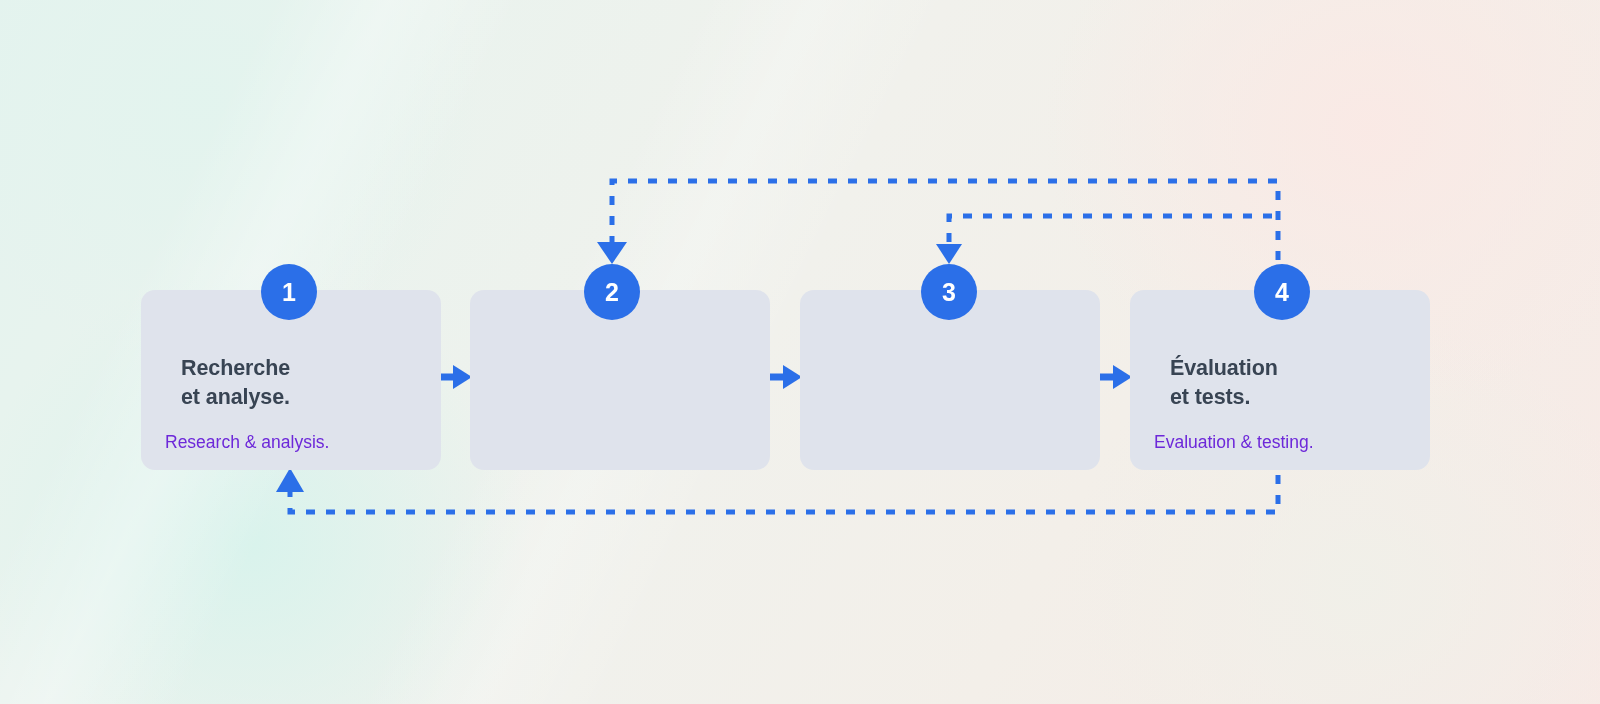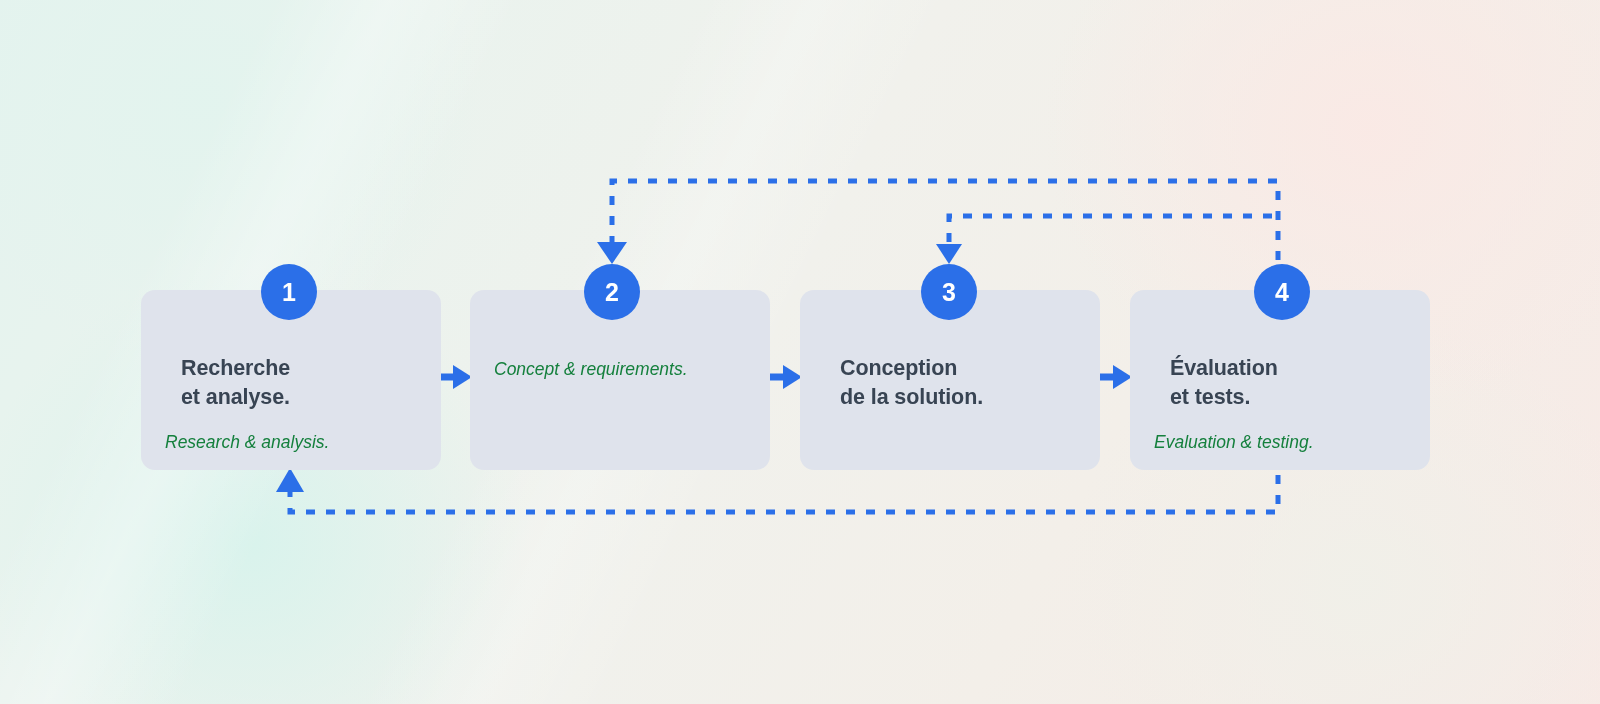--- a/index.html
+++ b/index.html
@@ -99,22 +99,21 @@
     font-size: 21.5px;
     font-weight: bold;
     line-height: 1.33;
     color: #384453;
     letter-spacing: -0.1px;
     white-space: pre-line;
     margin: 16px;
   }
   .card-sub {
     font-size: 17.5px;
-    font-style: italic;
-    color: #15803d;
+    color: #6d28d9;
     margin: 21px 0 0 0;
     line-height: 1.2;
   }
 
   .badge {
     position: absolute;
     top: -26px;
     width: 56px;
     height: 56px;
     border-radius: 50%;
@@ -177,29 +176,26 @@
     </div>
     <p class="card-title">Recherche
 et analyse.</p>
     <p class="card-sub">Research &amp; analysis.</p>
   </div>
 
   <div class="card" style="left:470px;">
     <div class="badge" style="left:114px;">
       <span>2</span>
     </div>
-    <p class="card-sub">Concept &amp; requirements.</p>
   </div>
 
   <div class="card" style="left:800px;">
     <div class="badge" style="left:121px;">
       <span>3</span>
     </div>
-    <p class="card-title">Conception
-de la solution.</p>
   </div>
 
   <div class="card" style="left:1130px;">
     <div class="badge" style="left:124px;">
       <span>4</span>
     </div>
     <p class="card-title">Évaluation
 et tests.</p>
     <p class="card-sub">Evaluation &amp; testing.</p>
   </div>

